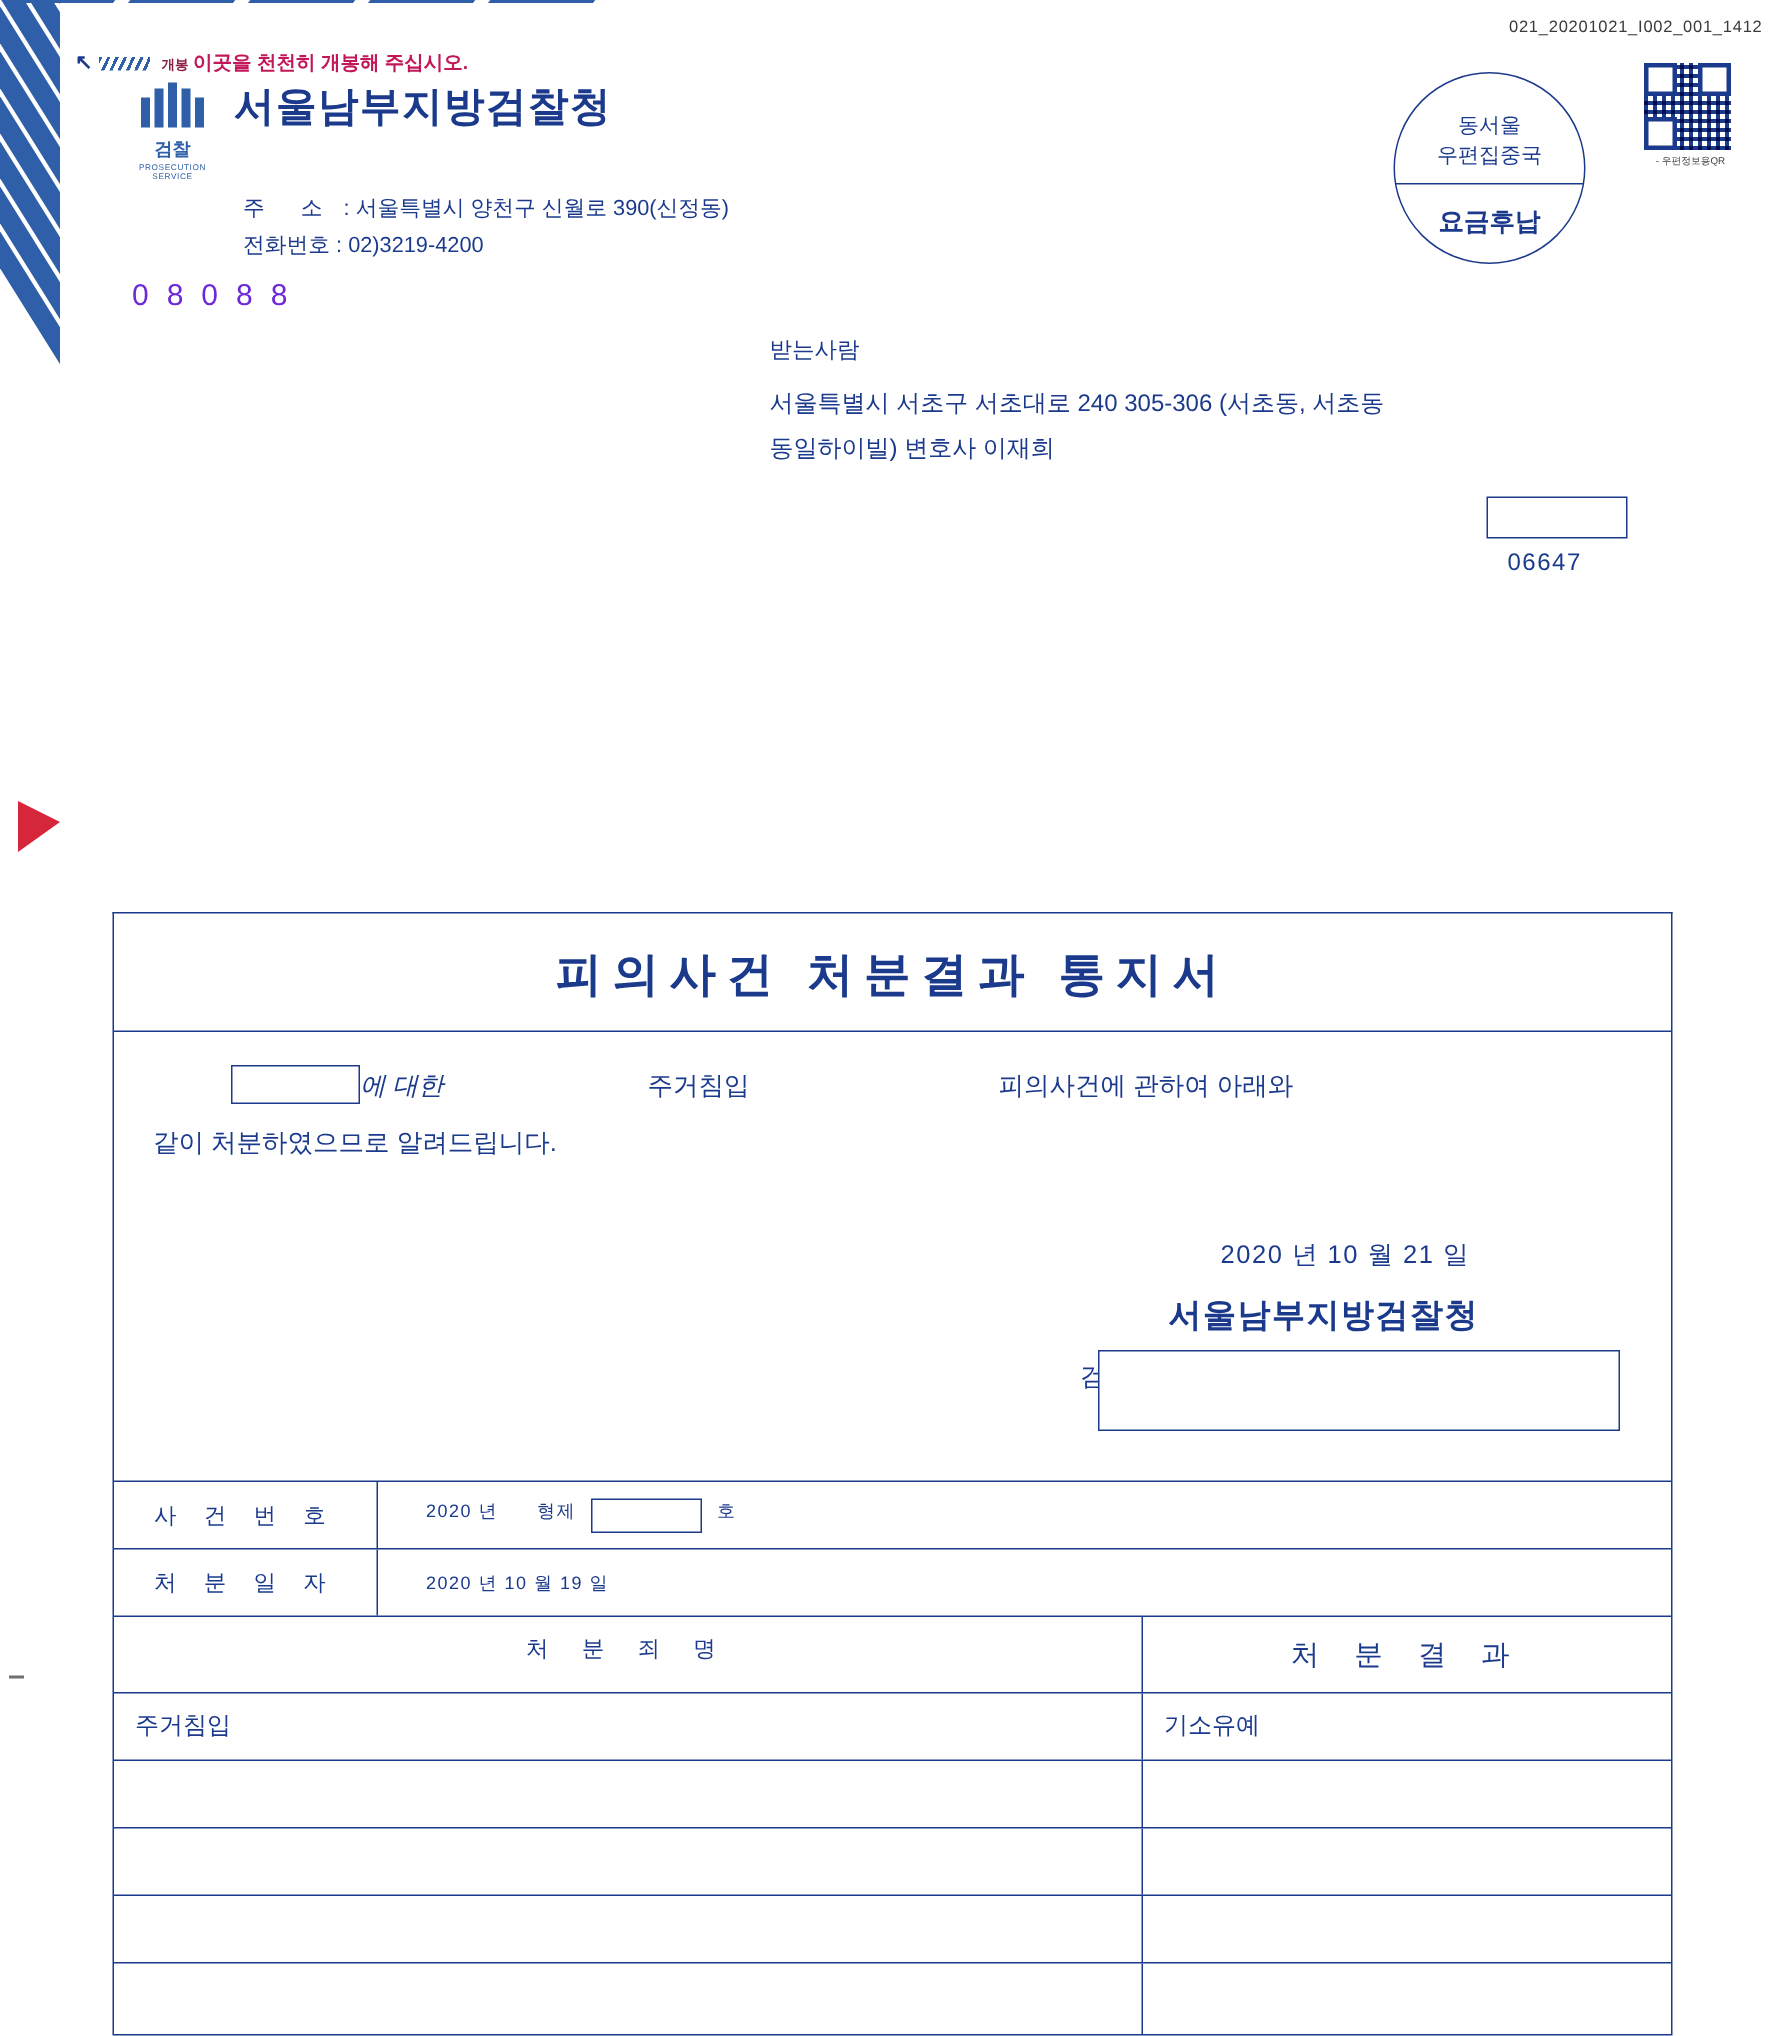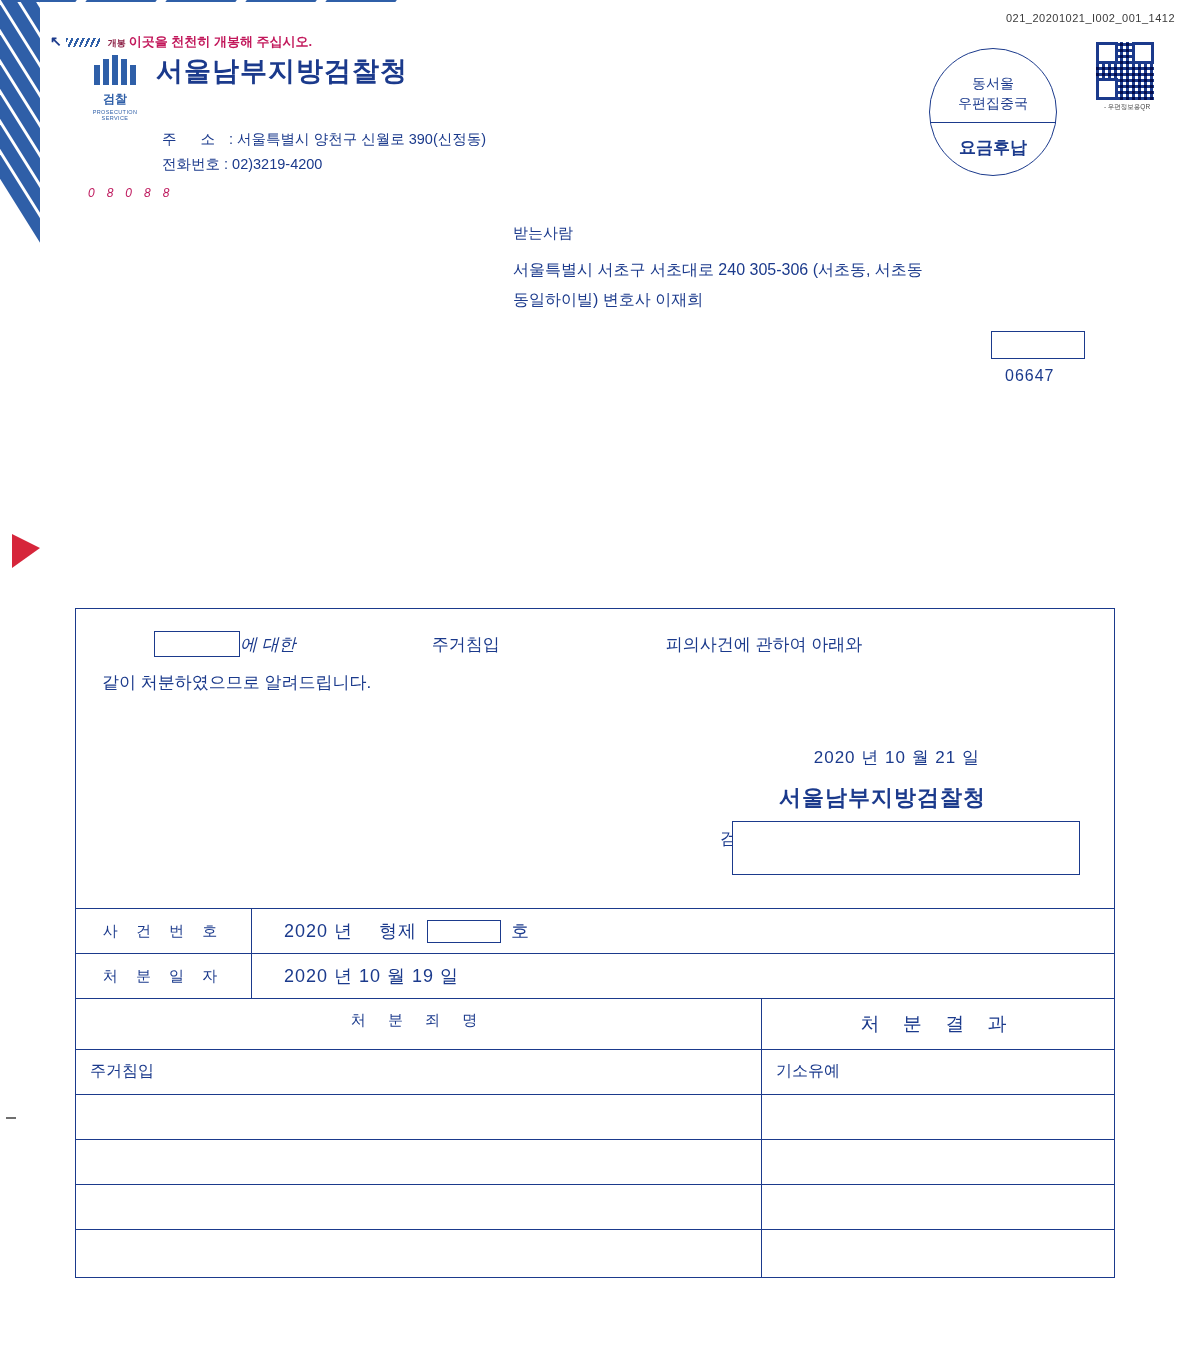--- a/index.html
+++ b/index.html
@@ -169,24 +169,23 @@
     font-size: 14.5px;
     line-height: 1.75;
     color: #1b3a8c;
   }
   .lbl-spaced {
     letter-spacing: 10px;
   }
   .zipcode {
     margin-left: 6px;
     margin-top: 8px;
-    font-size: 12px;
+    font-size: 20px;
     letter-spacing: 12px;
-    color: #be185d;
-    font-style: italic;
+    color: #6d28d9;
   }
 
   
   .post-stamp {
     position: absolute;
     left: 929px;
     top: 48px;
     width: 126px;
     height: 126px;
     border: 1.6px solid #1b3a8c;
@@ -382,24 +381,24 @@
     letter-spacing: 7px;
     padding: 10px 0;
     align-self: stretch;
     display: flex;
     align-items: center;
     justify-content: center;
     box-sizing: border-box;
   }
   .cell-value {
     flex: 1;
-    font-size: 18px;
+    font-size: 12px;
     padding-left: 32px;
     display: flex;
-    align-items: center;
+    align-items: flex-start;
     letter-spacing: 1px;
     height: 100%;
   }
   .inline-box {
     display: inline-block;
     width: 72px;
     height: 21px;
     border: 1.2px solid #1b3a8c;
     background: #fff;
     margin: 0 10px;
@@ -526,20 +525,21 @@
   <div class="recipient-addr">
     <div>서울특별시 서초구 서초대로 240 305-306 (서초동, 서초동</div>
     <div>동일하이빌) 변호사 이재희</div>
   </div>
 </div>
 <div class="recip-box"></div>
 <div class="recip-zip">06647</div>
 
 <div class="doc">
 
+  <div class="doc-title">피의사건 처분결과 통지서</div>
 
   <div class="doc-intro">
     <div class="intro-row">
       <span class="blank-box"></span>
       <span class="intro-about">에 대한</span>
       <span class="intro-charge">주거침입</span>
       <span class="intro-tail">피의사건에 관하여 아래와</span>
     </div>
     <div class="intro-second">같이 처분하였으므로 알려드립니다.</div>
 

